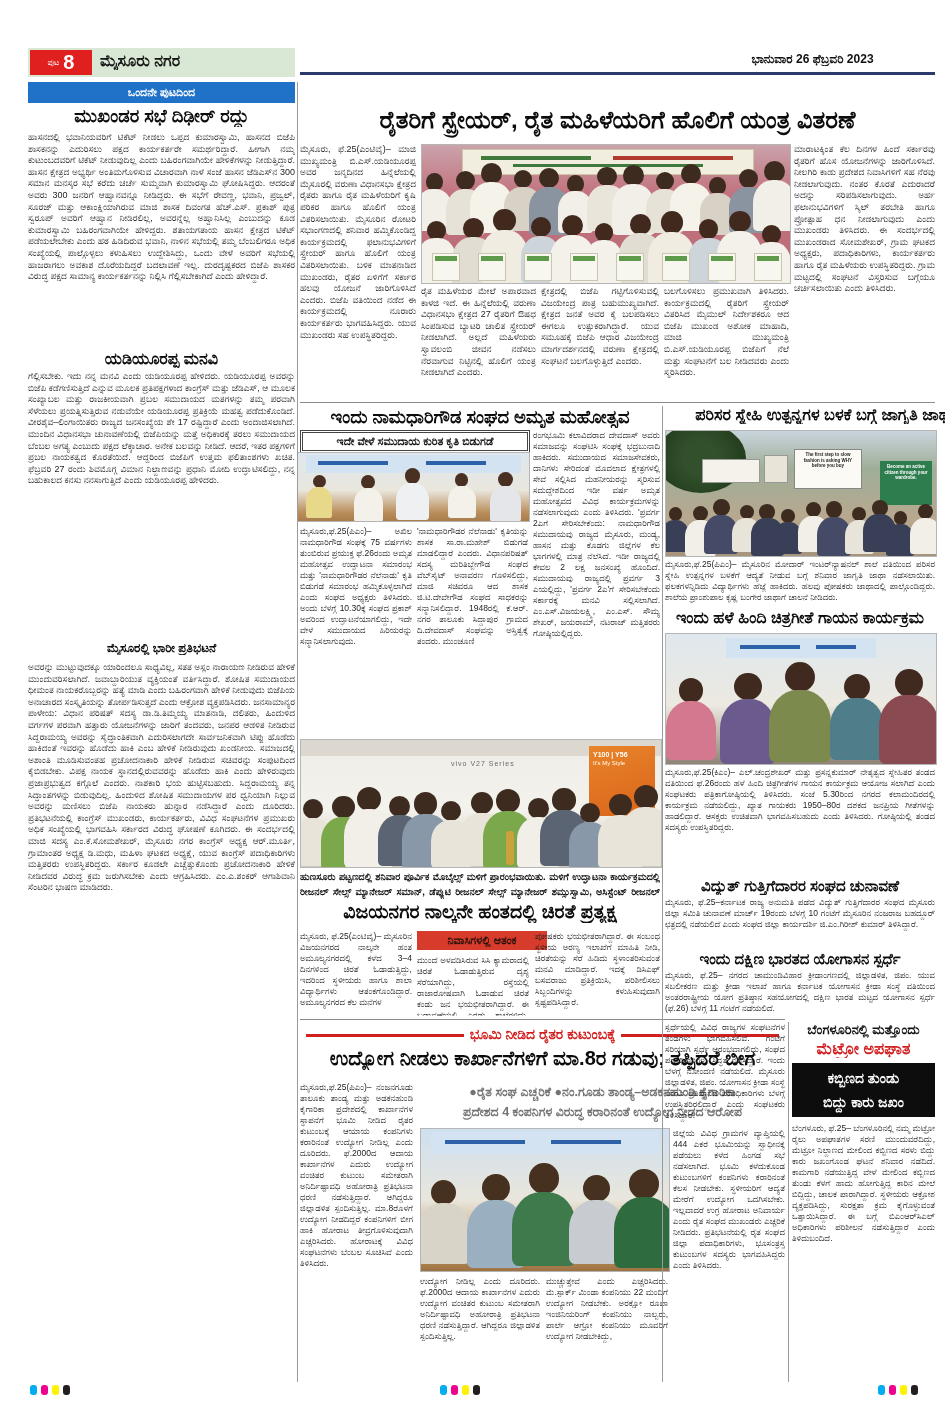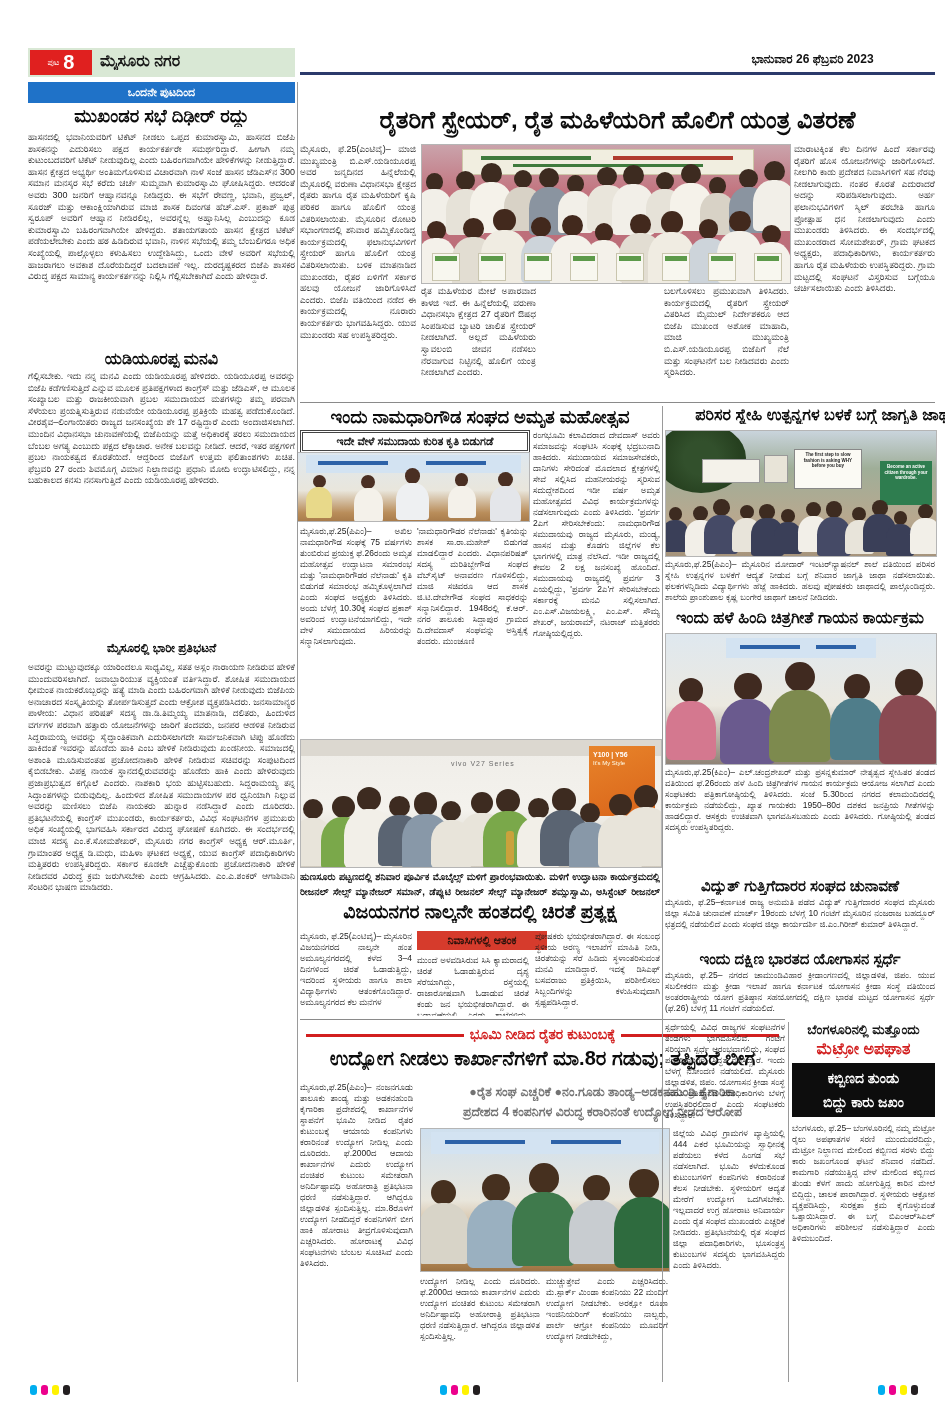--- a/index.html
+++ b/index.html
@@ -118,20 +118,21 @@
         <div style="position: absolute; background: rgb(248, 247, 239); border: 1px solid rgb(201, 197, 174); width: 26px; height: 26px; left: 286px; top: 108px;">
           <div style="height: 5px; background: rgb(93, 154, 74); margin: 2px;"></div>
         </div>
         <div style="position: absolute; background: rgb(248, 247, 239); border: 1px solid rgb(201, 197, 174); width: 26px; height: 26px; left: 332px; top: 108px;">
           <div style="height: 5px; background: rgb(93, 154, 74); margin: 2px;"></div>
         </div>
       </div>
   </div>
 
   <div class="abs body-text" style="left:421px;top:286px;width:115px;height:114px;">ರೈತ ಮಹಿಳೆಯರ ಮೇಲೆ ಅಪಾರವಾದ ಕಾಳಜಿ ಇದೆ. ಈ ಹಿನ್ನೆಲೆಯಲ್ಲಿ ವರುಣಾ ವಿಧಾನಸಭಾ ಕ್ಷೇತ್ರದ 27 ರೈತರಿಗೆ ಔಷಧ ಸಿಂಪಡಿಸುವ ಬ್ಯಾಟರಿ ಚಾಲಿತ ಸ್ಪ್ರೇಯರ್ ನೀಡಲಾಗಿದೆ. ಅಲ್ಲದೆ ಮಹಿಳೆಯರು ಸ್ವಾವಲಂಬಿ ಜೀವನ ನಡೆಸಲು ನೆರವಾಗುವ ನಿಟ್ಟಿನಲ್ಲಿ ಹೊಲಿಗೆ ಯಂತ್ರ ನೀಡಲಾಗಿದೆ ಎಂದರು.</div>
+  <div class="abs body-text" style="left:541px;top:286px;width:118px;height:114px;">ಕ್ಷೇತ್ರದಲ್ಲಿ ಬಿಜೆಪಿ ಗಟ್ಟಿಗೊಳಿಸುವಲ್ಲಿ ವಿಜಯೇಂದ್ರ ಪಾತ್ರ ಬಹುಮುಖ್ಯವಾಗಿದೆ. ಕ್ಷೇತ್ರದ ಜನತೆ ಅವರ ಕೈ ಬಲಪಡಿಸಲು ಈಗಲೂ ಉತ್ಸುಕರಾಗಿದ್ದಾರೆ. ಯುವ ಸಮೂಹಕ್ಕೆ ಬಿಜೆಪಿ ಆಧಾರ ವಿಜಯೇಂದ್ರ ಮಾರ್ಗದರ್ಶನದಲ್ಲಿ ವರುಣಾ ಕ್ಷೇತ್ರದಲ್ಲಿ ಸಂಘಟನೆ ಬಲಗೊಳ್ಳುತ್ತಿದೆ ಎಂದರು.</div>
   <div class="abs body-text" style="left:664px;top:286px;width:125px;height:114px;">ಬಲಗೊಳಿಸಲು ಪ್ರಮುಖವಾಗಿ ತಿಳಿಸಿದರು. ಕಾರ್ಯಕ್ರಮದಲ್ಲಿ ರೈತರಿಗೆ ಸ್ಪ್ರೇಯರ್ ವಿತರಿಸಿದ ಮೈಮುಲ್ ನಿರ್ದೇಶಕರೂ ಆದ ಬಿಜೆಪಿ ಮುಖಂಡ ಅಶೋಕ ಮಾಹಾದಿ, ಮಾಜಿ ಮುಖ್ಯಮಂತ್ರಿ ಬಿ.ಎಸ್.ಯಡಿಯೂರಪ್ಪ ಬಿಜೆಪಿಗೆ ನೆಲೆ ಮತ್ತು ಸಂಘಟನೆಗೆ ಬಲ ನೀಡಿದವರು ಎಂದು ಸ್ಮರಿಸಿದರು.</div>
   <div class="abs body-text" style="left:794px;top:144px;width:141px;height:256px;">ಮಾರಾಟಕ್ಕಿಂತ ಕೆಲ ದಿನಗಳ ಹಿಂದೆ ಸರ್ಕಾರವು ರೈತರಿಗೆ ಹೊಸ ಯೋಜನೆಗಳನ್ನು ಜಾರಿಗೊಳಿಸಿದೆ. ನೀಲಗಿರಿ ಕಾಡು ಪ್ರದೇಶದ ನಿವಾಸಿಗಳಿಗೆ ಸಹ ನೆರವು ನೀಡಲಾಗುವುದು. ನಂತರ ಕೊರತೆ ಎದುರಾದರೆ ಅದನ್ನು ಸರಿಪಡಿಸಲಾಗುವುದು. ಅರ್ಹ ಫಲಾನುಭವಿಗಳಿಗೆ ಸ್ಕಿಲ್ ತರಬೇತಿ ಹಾಗೂ ಪ್ರೋತ್ಸಾಹ ಧನ ನೀಡಲಾಗುವುದು ಎಂದು ಮುಖಂಡರು ತಿಳಿಸಿದರು. ಈ ಸಂದರ್ಭದಲ್ಲಿ ಮುಖಂಡರಾದ ಸೋಮಶೇಖರ್, ಗ್ರಾಮ ಘಟಕದ ಅಧ್ಯಕ್ಷರು, ಪದಾಧಿಕಾರಿಗಳು, ಕಾರ್ಯಕರ್ತರು ಹಾಗೂ ರೈತ ಮಹಿಳೆಯರು ಉಪಸ್ಥಿತರಿದ್ದರು. ಗ್ರಾಮ ಮಟ್ಟದಲ್ಲಿ ಸಂಘಟನೆ ವಿಸ್ತರಿಸುವ ಬಗ್ಗೆಯೂ ಚರ್ಚಿಸಲಾಯಿತು ಎಂದು ತಿಳಿಸಿದರು.</div>
 
   <div class="abs hrule" style="left:300px;top:402px;width:635px;"></div>
 
   <div class="abs hl" style="left:300px;top:407px;width:360px;font-size:18px;">ಇಂದು ನಾಮಧಾರಿಗೌಡ ಸಂಘದ ಅಮೃತ ಮಹೋತ್ಸವ</div>
   <div class="abs" style="left:300px;top:430px;width:224px;height:17px;border:3px double #444;font-weight:bold;font-size:11px;text-align:center;line-height:16px;overflow:hidden;white-space:nowrap;">ಇದೇ ವೇಳೆ ಸಮುದಾಯ ಕುರಿತ ಕೃತಿ ಬಿಡುಗಡೆ</div>
   <div class="abs photo" style="left:297px;top:452px;width:231px;height:68px;background:linear-gradient(180deg,#dfe8ef 0%,#e9e6dc 55%,#b98d5a 88%,#a97c4b 100%);">
     <div class="abs" style="left:8px;top:2px;width:215px;height:18px;background:#d3e3f2;">
       <div class="abs" style="left:12px;top:6px;width:70px;height:4px;background:#2d62a8;"></div>

